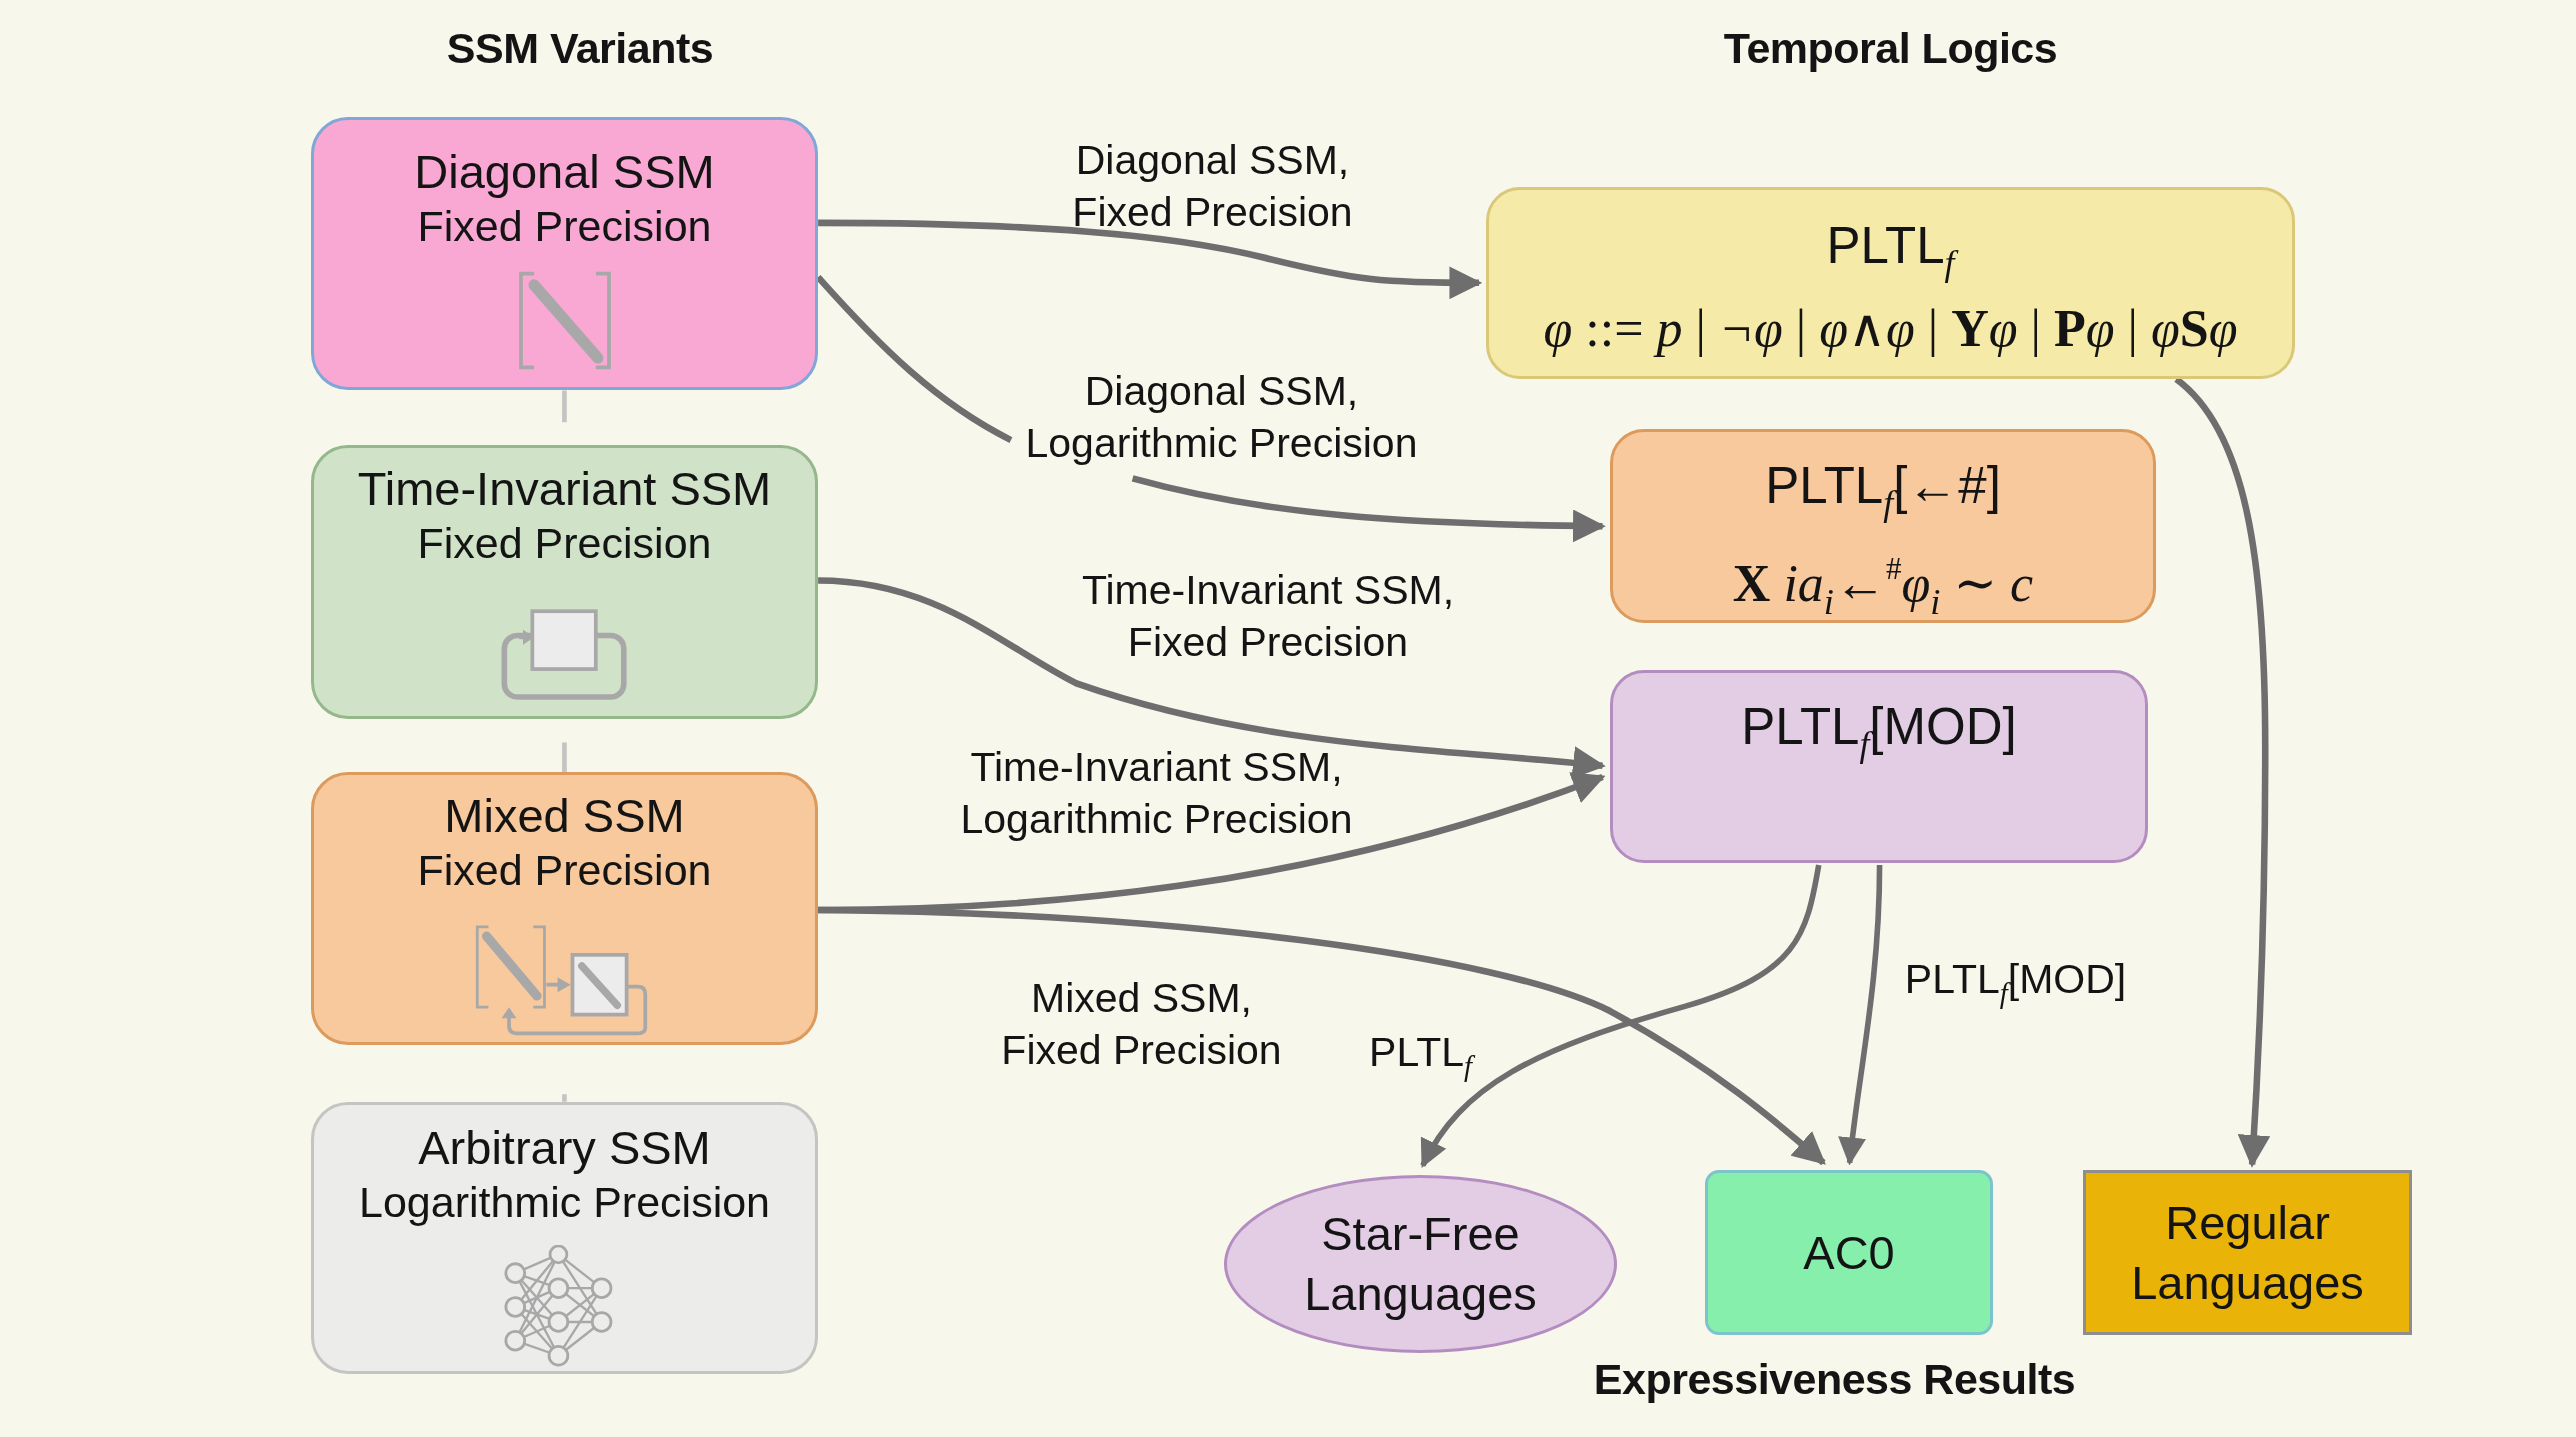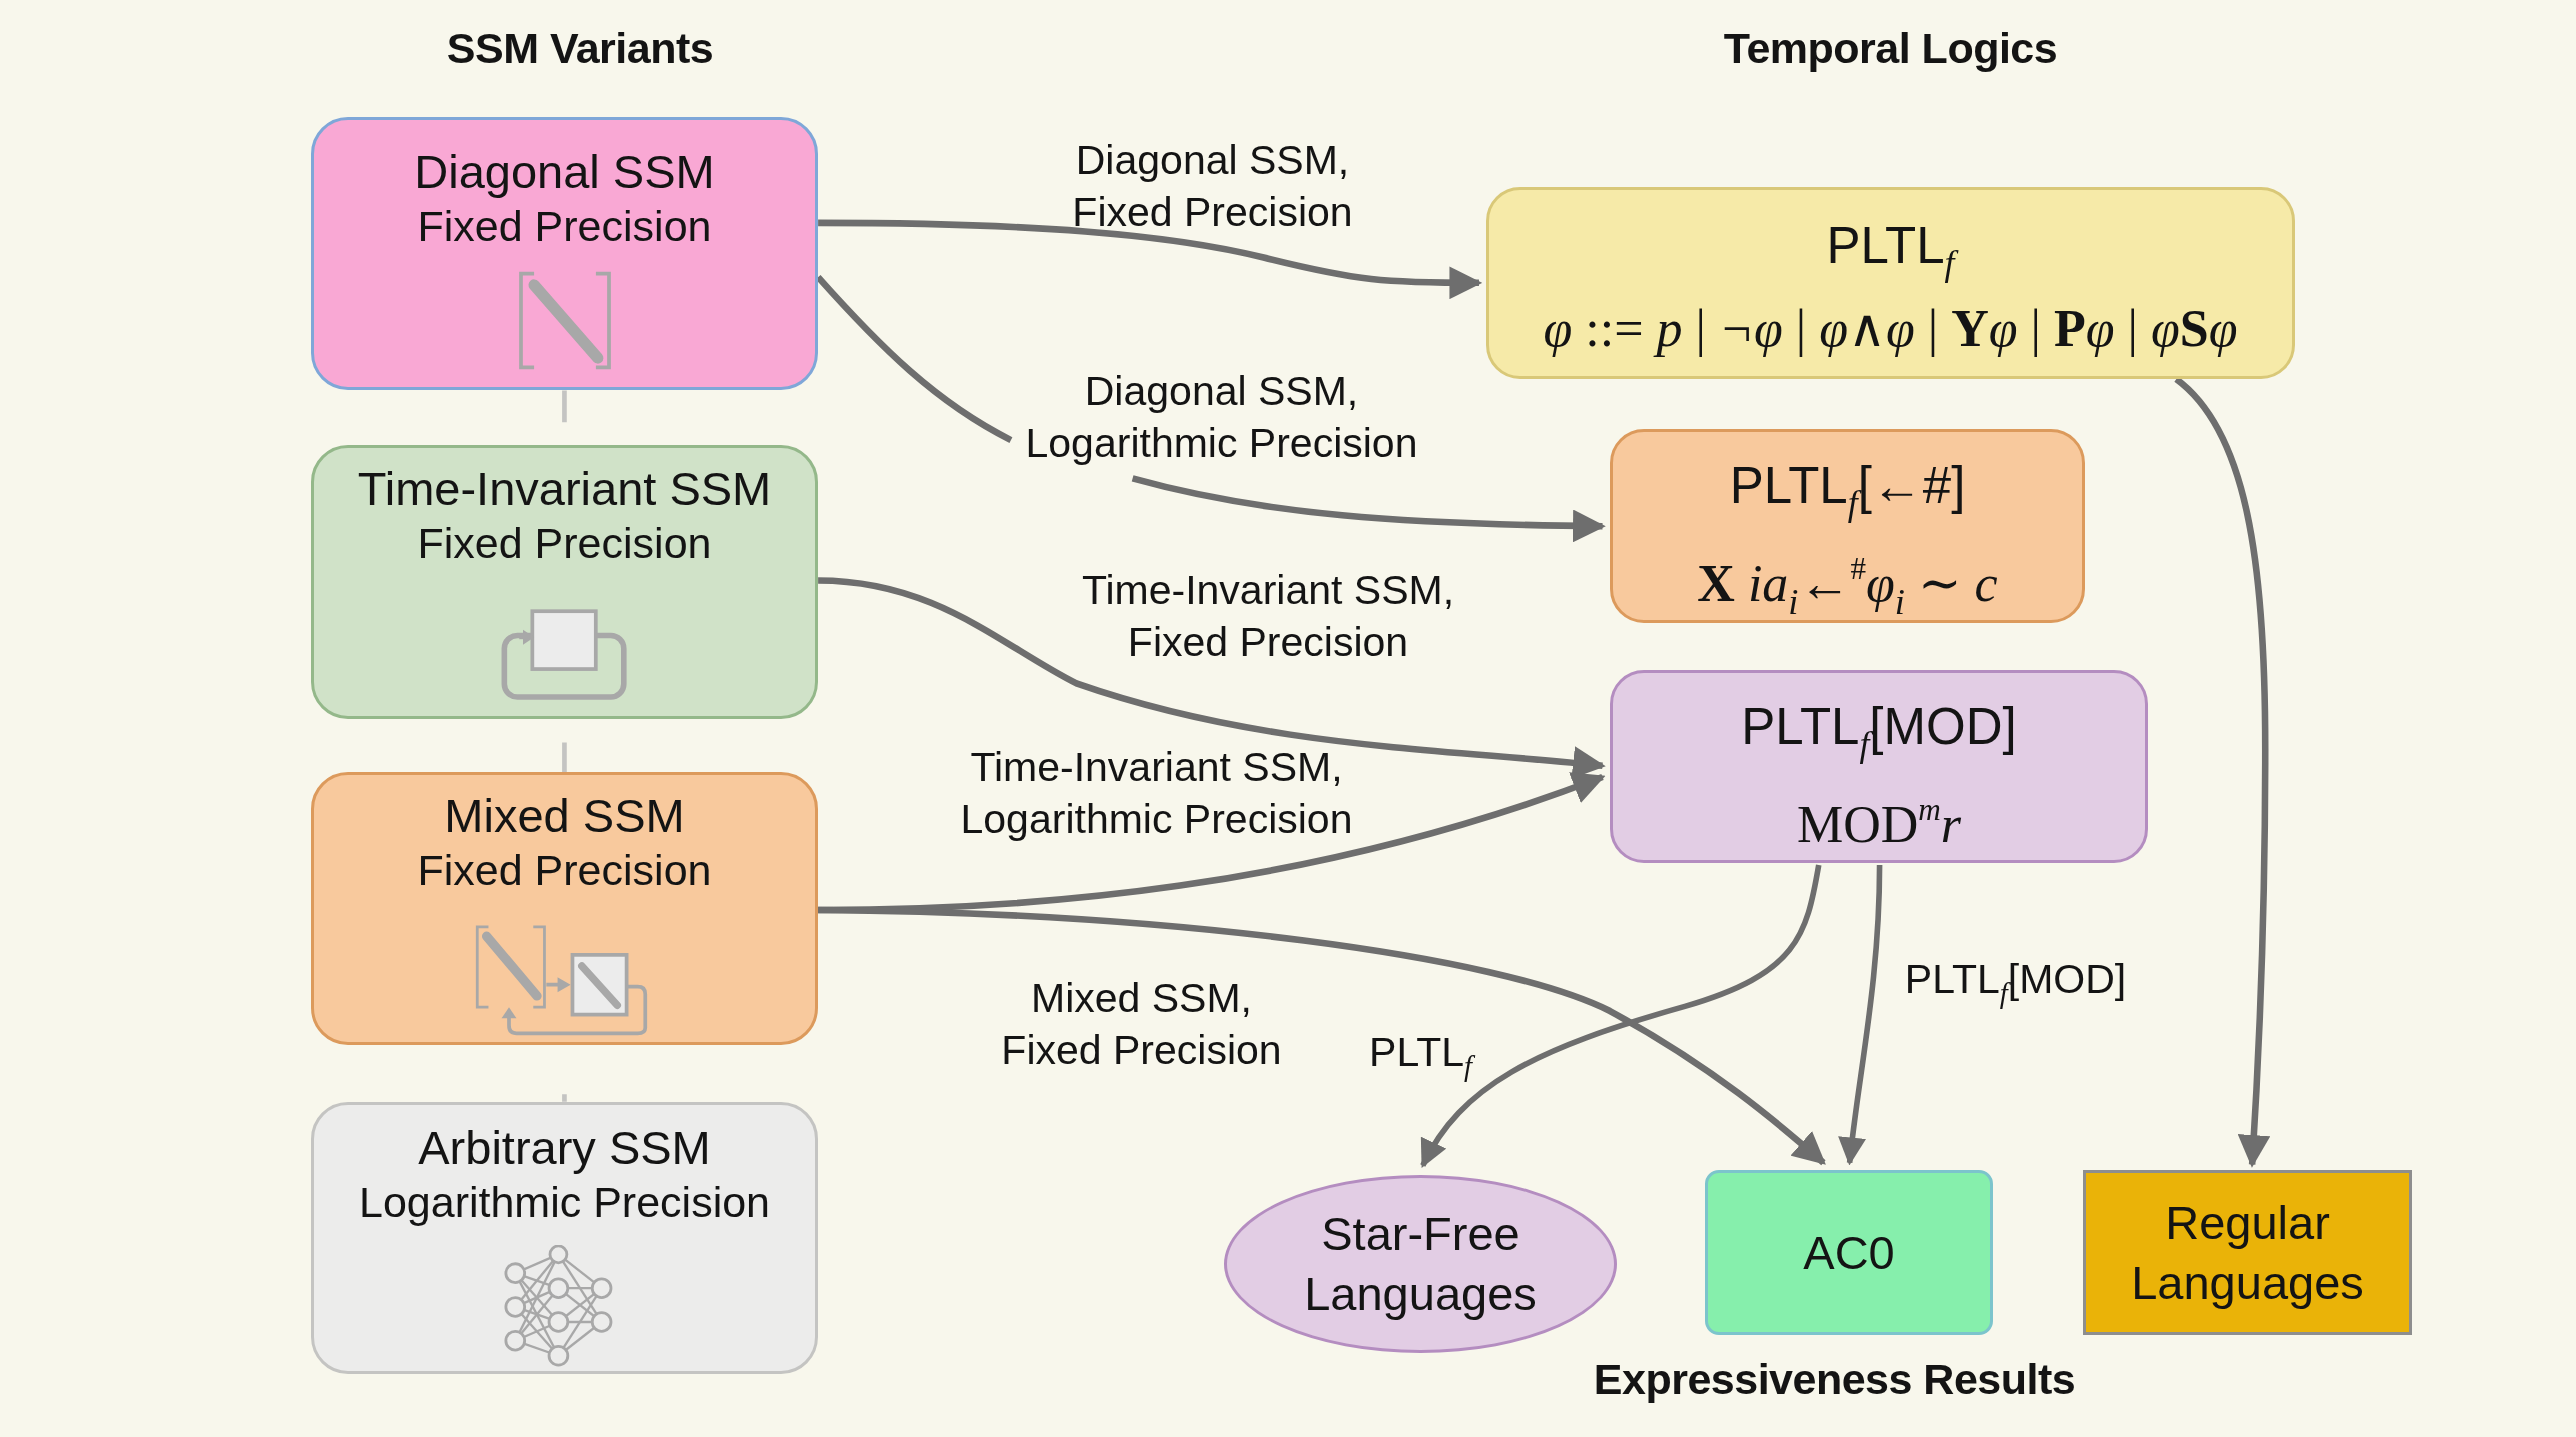--- a/index.html
+++ b/index.html
@@ -146,35 +146,32 @@
 
 <div class="logic" style="left:1486px; top:187px; width:809px; height:192px; background:#f6eaa8; border-color:#d9c878;">
   <div class="name" style="margin-top:28px;">
     <span>PLTL</span><span class="sub">f</span>
   </div>
   <div class="formula" style="margin-top:7.5px;">
     <span class="it">φ</span><span> ::= </span><span class="it">p</span><span> | </span><span class="it">¬φ</span><span> | </span><span class="it">φ∧φ</span><span> | </span><span class="bold">Y</span><span class="it">φ</span><span> | </span><span class="bold">P</span><span class="it">φ</span><span> | </span><span class="it">φ</span><span class="bold">S</span><span class="it">φ</span>
   </div>
 </div>
 
-<div class="logic" style="left:1610px; top:429px; width:475px; height:194px; background:#f8c99d; border-color:#dc9a5c;">
+<div class="logic" style="left:1610px; top:429px; width:546px; height:194px; background:#f8c99d; border-color:#dc9a5c;">
   <div class="name" style="margin-top:26px;">
     <span>PLTL</span><span class="sub">f</span><span>[←#]</span>
   </div>
   <div class="formula" style="margin-top:7.5px;">
     <span class="bold">X</span> <span class="it">i</span><span class="it">a</span><span class="sub">i</span><span>←</span><span class="sup">#</span><span class="it">φ</span><span class="sub">i</span><span> ∼ </span><span class="it">c</span>
   </div>
 </div>
 
 <div class="logic" style="left:1610px; top:670px; width:538px; height:193px; background:#e2cde4; border-color:#b48dc0;">
   <div class="name" style="margin-top:26px;">
     <span>PLTL</span><span class="sub">f</span><span>[MOD]</span>
-  </div>
-  <div class="formula" style="margin-top:7.5px;">
-    <span>MOD</span><span class="sup it">m</span><span class="it">r</span>
   </div>
 </div>
 
 <div class="elabel" style="left:1030px; top:134px; width:365px;">
   <div>Diagonal SSM,</div>
   <div>Fixed Precision</div>
 </div>
 <div class="elabel" style="left:992px; top:365px; width:459px;">
   <div>Diagonal SSM,</div>
   <div>Logarithmic Precision</div>

